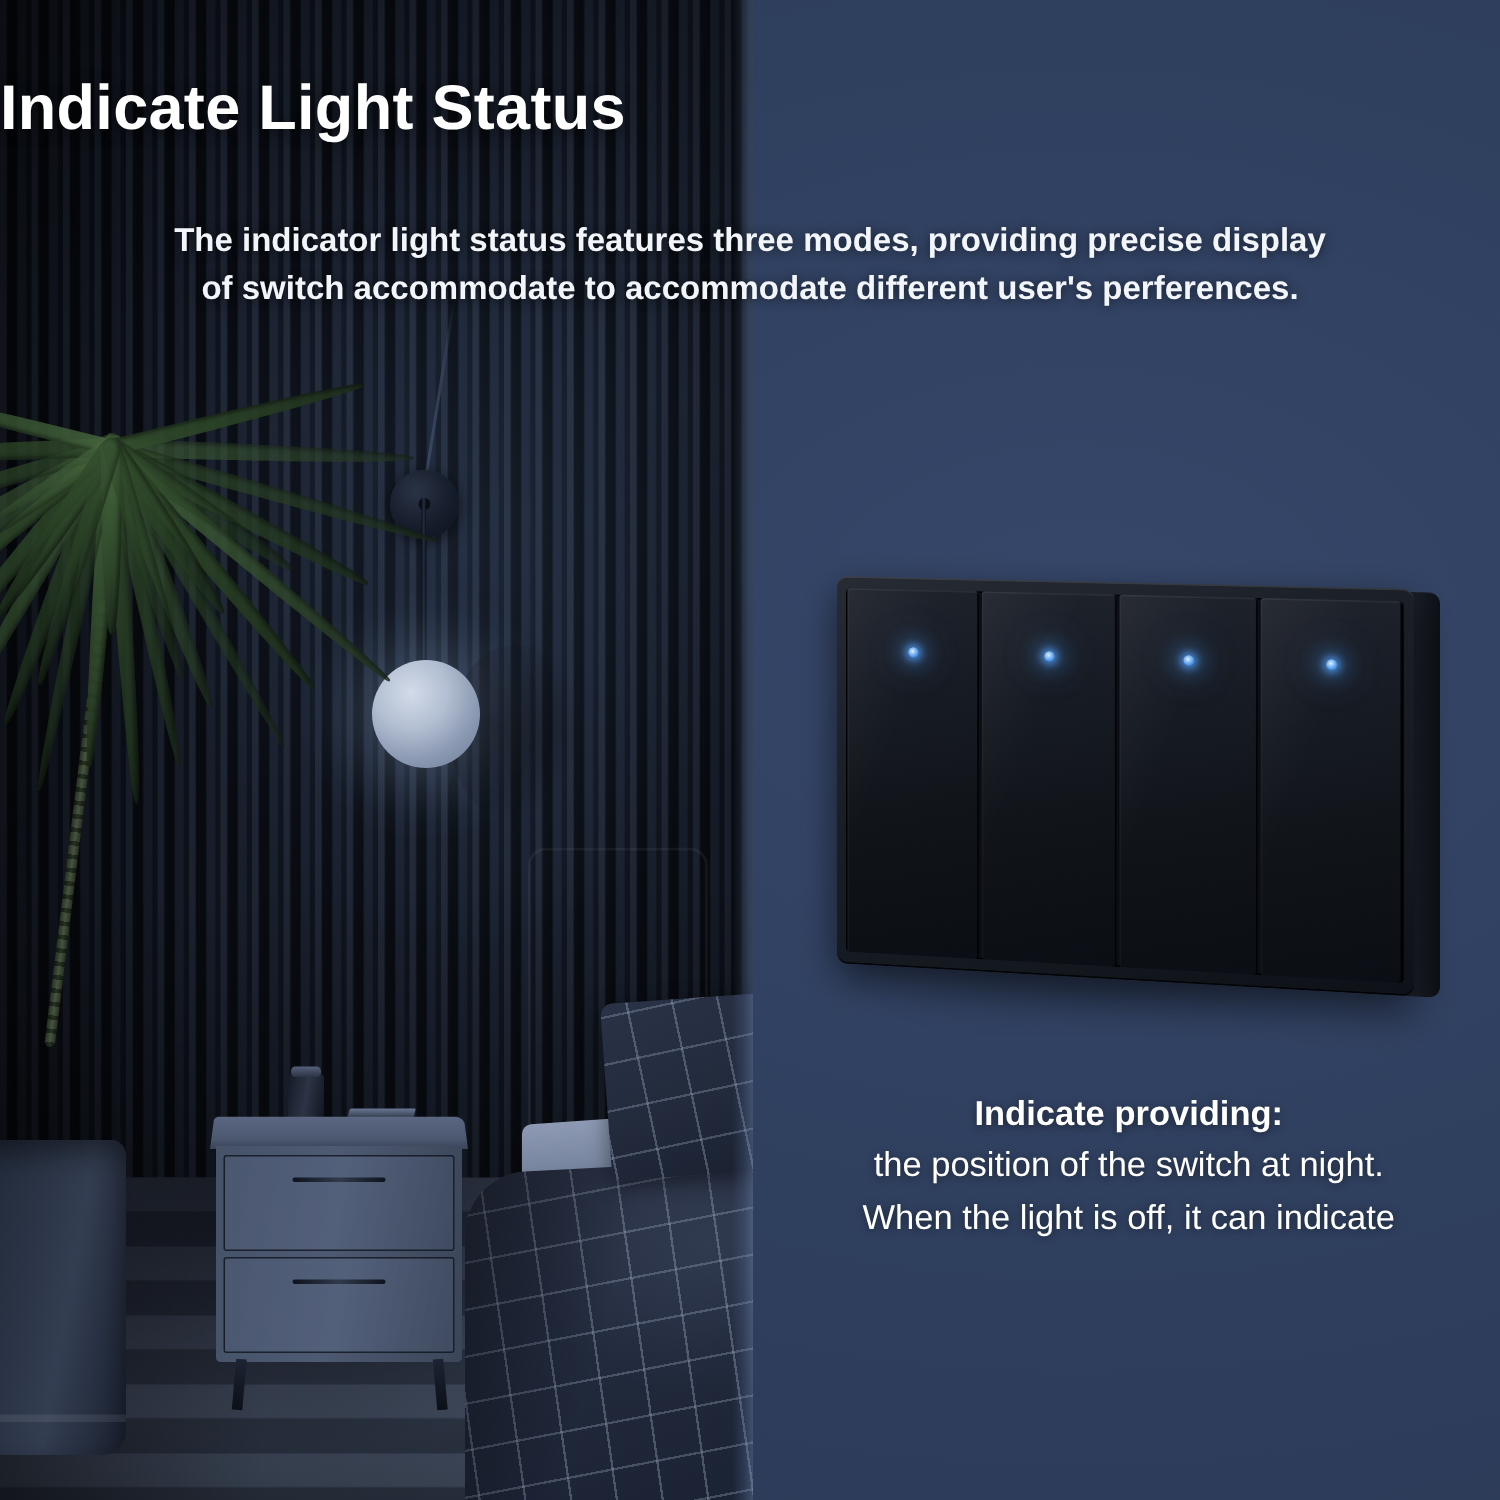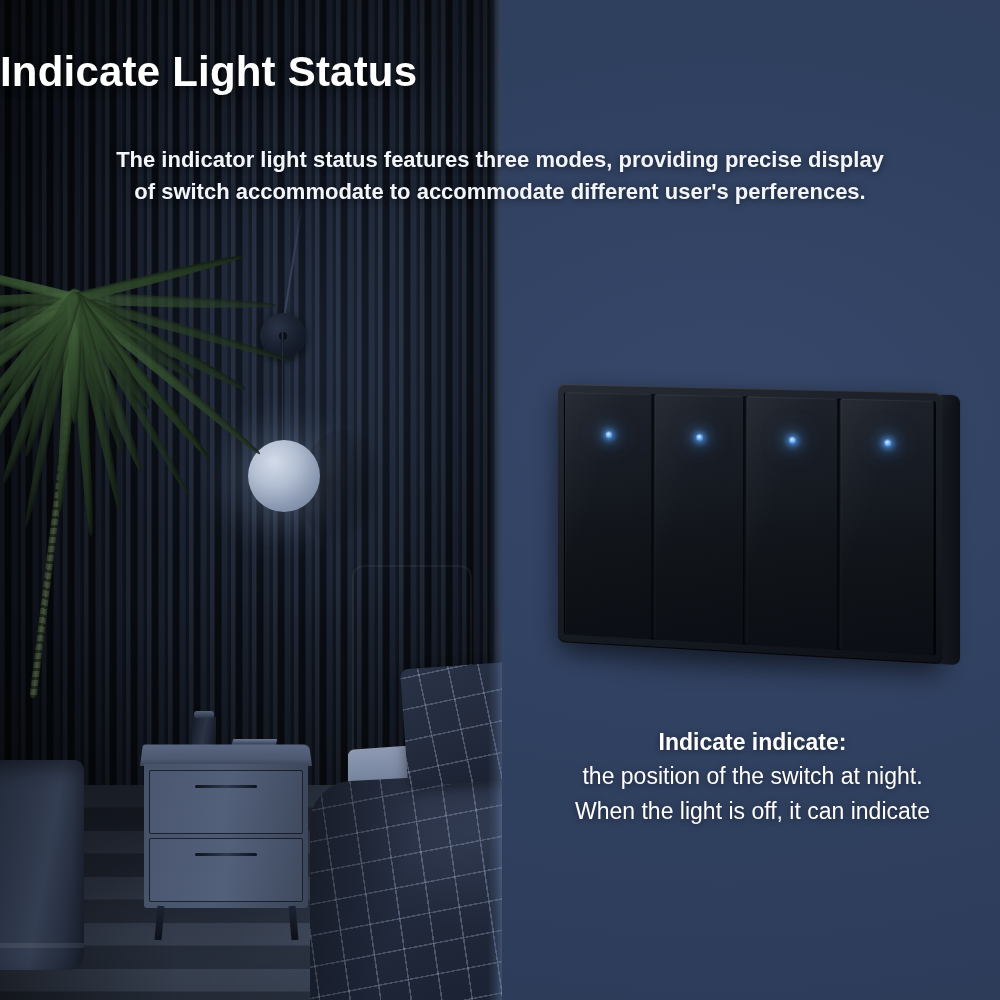--- a/index.html
+++ b/index.html
@@ -434,18 +434,18 @@
   </div>
 
   <div class="title">Indicate Light Status</div>
 
   <div class="subtitle">
     <div>The indicator light status features three modes, providing precise display</div>
     <div>of switch accommodate to accommodate different user's perferences.</div>
   </div>
 
   <div class="caption">
-    <div class="cap-head">Indicate indicate:</div>
+    <div class="cap-head">Indicate providing:</div>
     <div class="cap-line">the position of the switch at night.</div>
     <div class="cap-line">When the light is off, it can indicate</div>
   </div>
 
 </div>
 
 </body></html>

